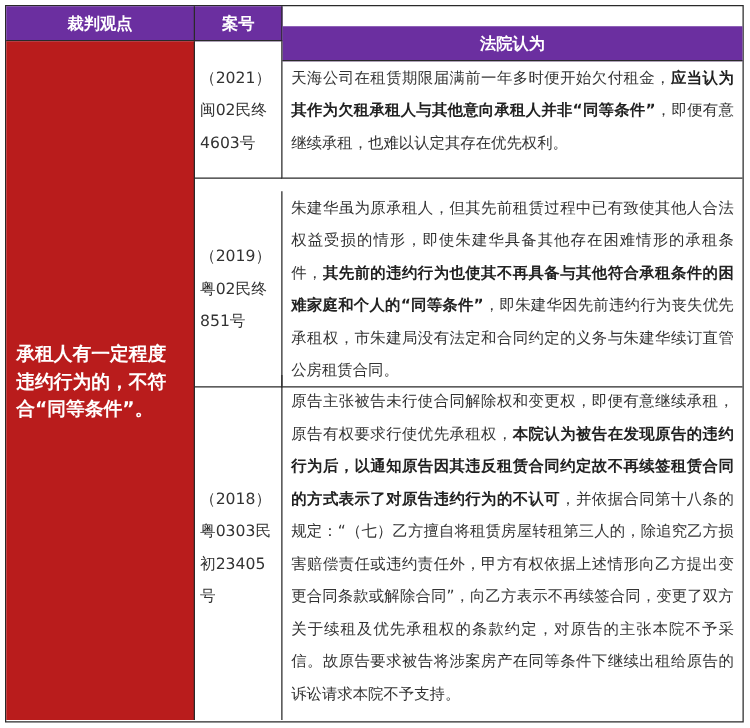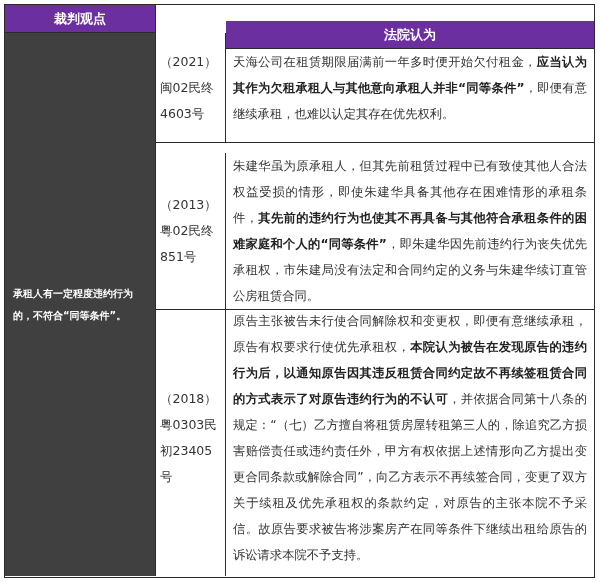--- a/index.html
+++ b/index.html
@@ -8,56 +8,57 @@
   .tbl { position: absolute; left: 4px; top: 4px; width: 591px; height: 574px;
          border: 1.5px solid #2a2a2a; box-sizing: border-box; }
   .hdr { position: absolute; left: 0; top: 0; height: 28px; background: #6b2fa0;
          color: #ffffff; font-weight: bold; font-size: 13px; display: flex;
          align-items: center; justify-content: center; box-sizing: border-box;
          border-right: 1.5px solid #2a2a2a; border-bottom: 1.5px solid #2a2a2a; }
   .h1 { width: 151px; }
   .h2 { left: 151px; width: 70px; }
   .h3 { left: 221px; width: 368px; border-right: none; margin-top: 16px; }
   .viewpoint { position: absolute; left: 0; top: 28px; width: 151px; height: 543px;
-               background: #404040; color: #ffffff; font-weight: bold; font-size: 10px;
+               background: #b91c1c; color: #ffffff; font-weight: bold; font-size: 15px;
                line-height: 22px; box-sizing: border-box; padding: 0 8px;
                display: flex; align-items: center; border-right: 1.5px solid #2a2a2a; }
   .case { position: absolute; left: 151px; width: 70px; box-sizing: border-box;
           border-right: 1.5px solid #2a2a2a; border-bottom: 1.5px solid #2a2a2a;
           color: #333; font-size: 12.5px; line-height: 26px; 
           display: flex; align-items: center; justify-content: center; padding: 0 4px; }
   .opinion { position: absolute; left: 221px; width: 368px; box-sizing: border-box;
              border-bottom: 1.5px solid #2a2a2a; color: #333; font-size: 12.3px;
              line-height: 26px; padding: 0 7px; display: flex; align-items: center;
              text-align: justify; justify-content: center; }
   .r1 { top: 28px; height: 110px; }
   .r2 { top: 148px; height: 157px; }
   .r3 { top: 295px; height: 276px; border-bottom: none; }
   .b { font-weight: bold; color: #222; }
 </style>
 </head>
 <body>
 
 <div class="tbl">
   <div class="hdr h1">裁判观点</div>
+  <div class="hdr h2">案号</div>
   <div class="hdr h3">法院认为</div>
 
   <div class="viewpoint">
     <span>承租人有一定程度违约行为的，不符合“同等条件”。</span>
   </div>
 
   <div class="case r1">
     <span>（2021）闽02民终4603号</span>
   </div>
   <div class="opinion r1">
     <div><span>天海公司在租赁期限届满前一年多时便开始欠付租金，</span><span class="b">应当认为其作为欠租承租人与其他意向承租人并非“同等条件”</span><span>，即便有意继续承租，也难以认定其存在优先权利。</span></div>
   </div>
 
   <div class="case r2">
-    <span>（2013）粤02民终851号</span>
+    <span>（2019）粤02民终851号</span>
   </div>
   <div class="opinion r2">
     <div><span>朱建华虽为原承租人，但其先前租赁过程中已有致使其他人合法权益受损的情形，即使朱建华具备其他存在困难情形的承租条件，</span><span class="b">其先前的违约行为也使其不再具备与其他符合承租条件的困难家庭和个人的“同等条件”</span><span>，即朱建华因先前违约行为丧失优先承租权，市朱建局没有法定和合同约定的义务与朱建华续订直管公房租赁合同。</span></div>
   </div>
 
   <div class="case r3">
     <span>（2018）粤0303民初23405号</span>
   </div>
   <div class="opinion r3">
     <div><span>原告主张被告未行使合同解除权和变更权，即便有意继续承租，原告有权要求行使优先承租权，</span><span class="b">本院认为被告在发现原告的违约行为后，以通知原告因其违反租赁合同约定故不再续签租赁合同的方式表示了对原告违约行为的不认可</span><span>，并依据合同第十八条的规定：“（七）乙方擅自将租赁房屋转租第三人的，除追究乙方损害赔偿责任或违约责任外，甲方有权依据上述情形向乙方提出变更合同条款或解除合同”，向乙方表示不再续签合同，变更了双方关于续租及优先承租权的条款约定，对原告的主张本院不予采信。故原告要求被告将涉案房产在同等条件下继续出租给原告的诉讼请求本院不予支持。</span></div>

